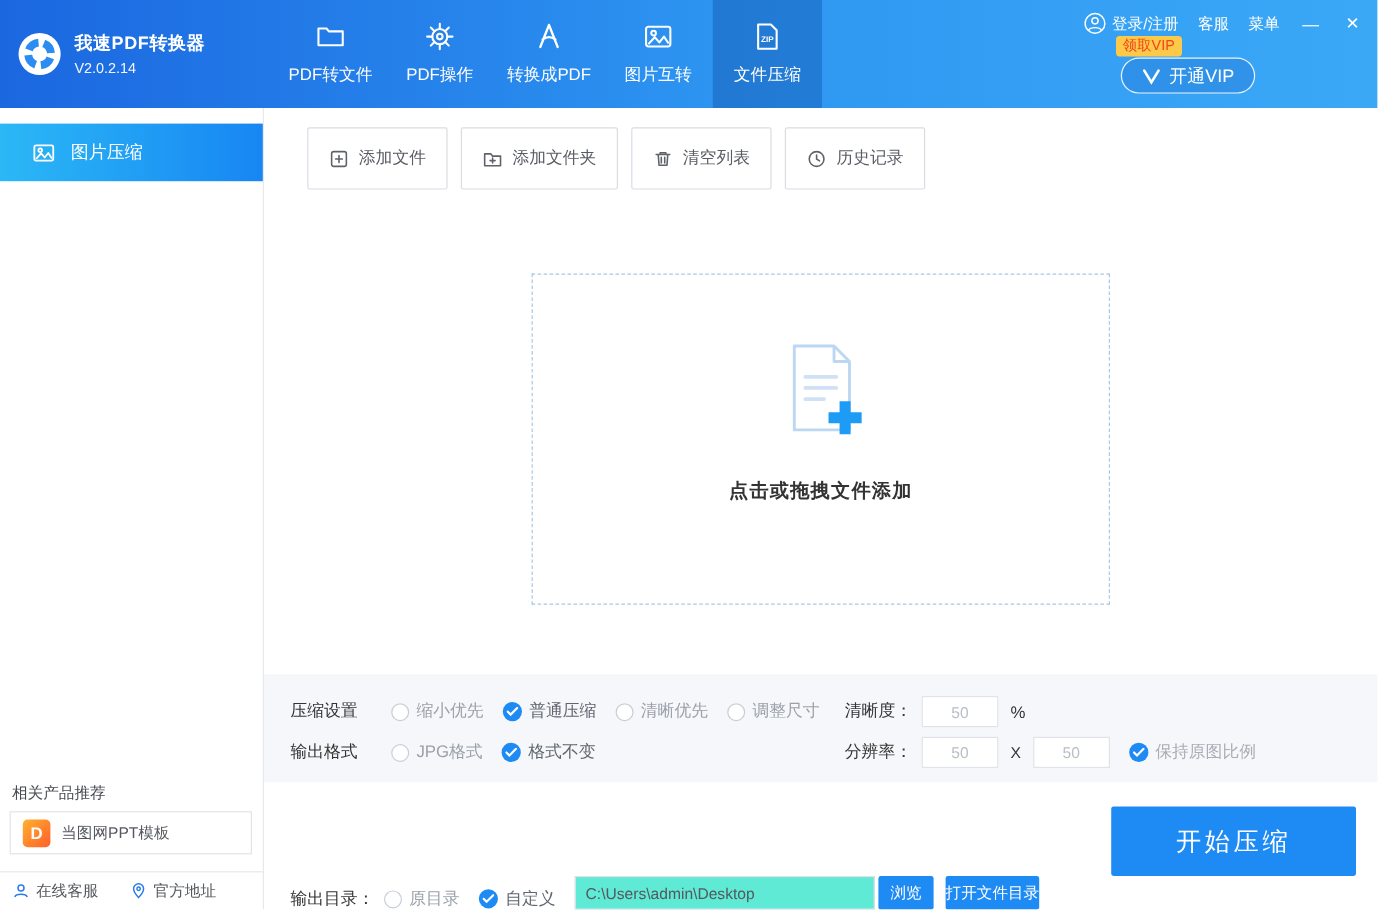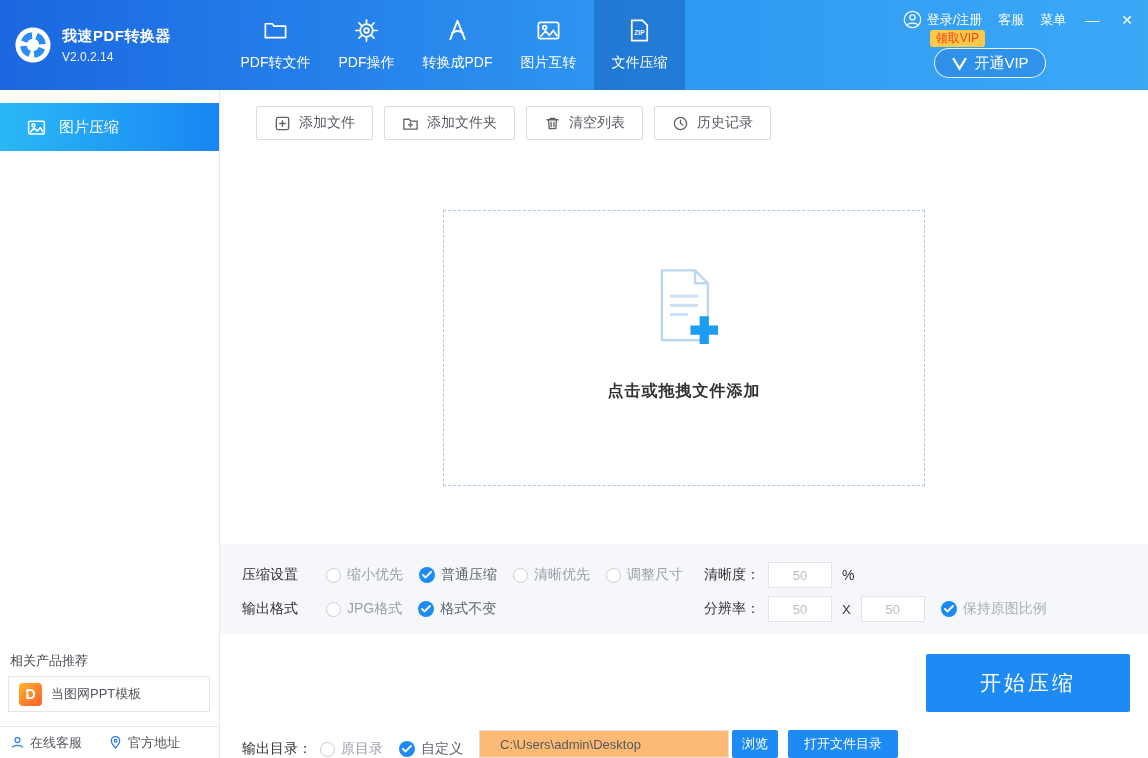--- a/index.html
+++ b/index.html
@@ -32,21 +32,21 @@
   .recommend-title { position:absolute; top:562px; left:10px; font-size:13px; color:#474a50; }
   .recommend-box { position:absolute; top:586px; left:8px; right:9px; height:36px; border:1px solid #e2e4ea; display:flex; align-items:center; gap:9px; padding-left:10px; cursor:pointer; background:#fff; }
   .tu-logo { width:23px; height:23px; border-radius:4px; background:linear-gradient(135deg,#ffb12e,#ff5f2b); color:#fff; font-weight:bold; font-size:14px; display:flex; align-items:center; justify-content:center; }
   .recommend-label { font-size:13px; color:#55585e; }
   .side-footer { position:absolute; bottom:0; left:0; right:0; height:32px; border-top:1px solid #e6e8ee; display:flex; align-items:center; gap:26px; padding-left:10px; }
   .foot-item { display:flex; align-items:center; gap:5px; font-size:13px; color:#55585e; cursor:pointer; }
 
   
   .main { flex:1; display:flex; flex-direction:column; position:relative; background:#fff; }
   .toolbar { padding:16px 0 0 36px; display:flex; gap:11px; }
-  .tbtn { height:34px; padding:0 17px; background:#fff; border:1px solid #d9dce3; border-radius:2px; display:inline-flex; align-items:center; gap:8px; font-size:14px; color:#595c63; cursor:pointer; white-space:nowrap; }
+  .tbtn { height:52px; padding:0 17px; background:#fff; border:1px solid #d9dce3; border-radius:2px; display:inline-flex; align-items:center; gap:8px; font-size:14px; color:#595c63; cursor:pointer; white-space:nowrap; }
 
   .dropzone { width:482px; height:276px; margin:70px auto 0; border:1px dashed #a9c8e8; display:flex; flex-direction:column; align-items:center; cursor:pointer; }
   .dz-icon { margin-top:52px; }
   .dz-title { margin-top:26px; font-size:16px; font-weight:600; color:#333; letter-spacing:1px; }
   .dz-sub { margin-top:17px; font-size:13px; color:#9aa1ab; letter-spacing:.5px; }
 
   
   .settings { margin-top:58px; background:#f5f7fa; padding:8px 0 8px; }
   .settings-titles { display:flex; align-items:center; padding:2px 0 8px 22px; border-bottom:1px solid #e9ecf1; }
   .set-title { font-size:16px; color:#333; font-weight:500; }
@@ -65,22 +65,22 @@
   .num-input { width:64px; height:26px; border:1px solid #e0e3e9; background:#fff; text-align:center; font-size:13px; color:#b9bec6; outline:none; }
   .unit { margin-left:10px; font-size:14px; color:#333; }
   .sep { margin:0 10px; font-size:13px; color:#333; }
   .keep-ratio { margin-left:16px; }
   .keep-ratio .opt-label { color:#a9aeb6; }
 
   
   .bottom { flex:1; position:relative; display:flex; align-items:flex-end; padding-left:22px; background:#fff; }
   .out-label { font-size:14px; color:#333; margin-right:8px; }
   .bottom .opt { margin-right:16px; }
-  .path-input { width:250px; height:28px; border:1px solid #dde0e6; background:#fdba74; font-size:13px; color:#55585e; padding:0 20px; outline:none; }
-  .btn-blue { height:28px; background:#1e8bf5; color:#fff; border:none; font-size:13px; border-radius:2px; cursor:pointer; padding:0 16px; }
+  .path-input { width:250px; height:28px; border:1px solid #dde0e6; background:#5eead4; font-size:13px; color:#55585e; padding:0 8px; outline:none; }
+  .btn-blue { height:28px; background:#1e8bf5; color:#fff; border:none; font-size:13px; border-radius:2px; cursor:pointer; padding:0 0; }
   .browse-btn { margin-left:3px; width:46px; padding:0; }
   .open-dir-btn { margin-left:10px; }
   .start-btn { position:absolute; right:18px; top:20px; width:204px; height:58px; background:#1e8bf5; color:#fff; font-size:21px; letter-spacing:3px; display:flex; align-items:center; justify-content:center; border-radius:2px; cursor:pointer; }
 
   svg { display:block; }
 </style>
 </head>
 <body>
 
 <div class="app">

